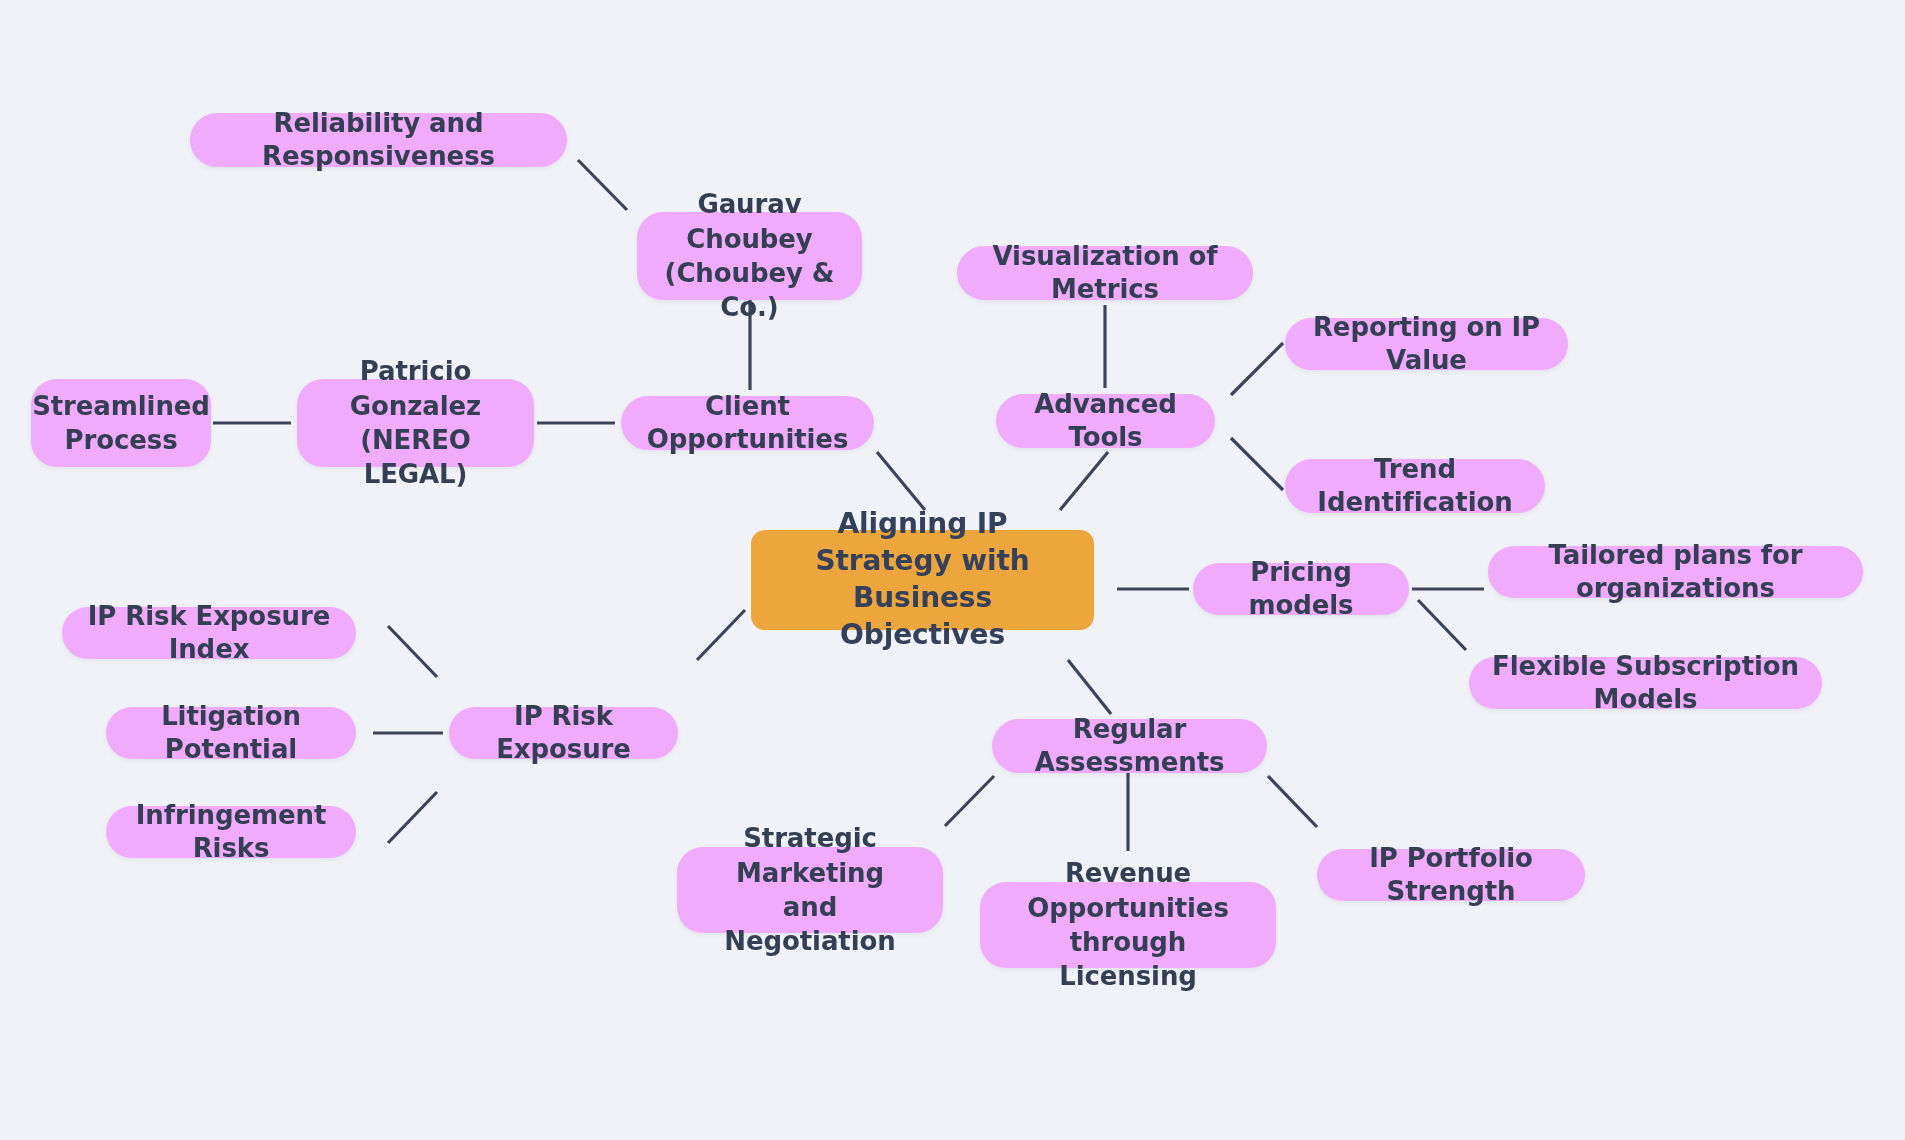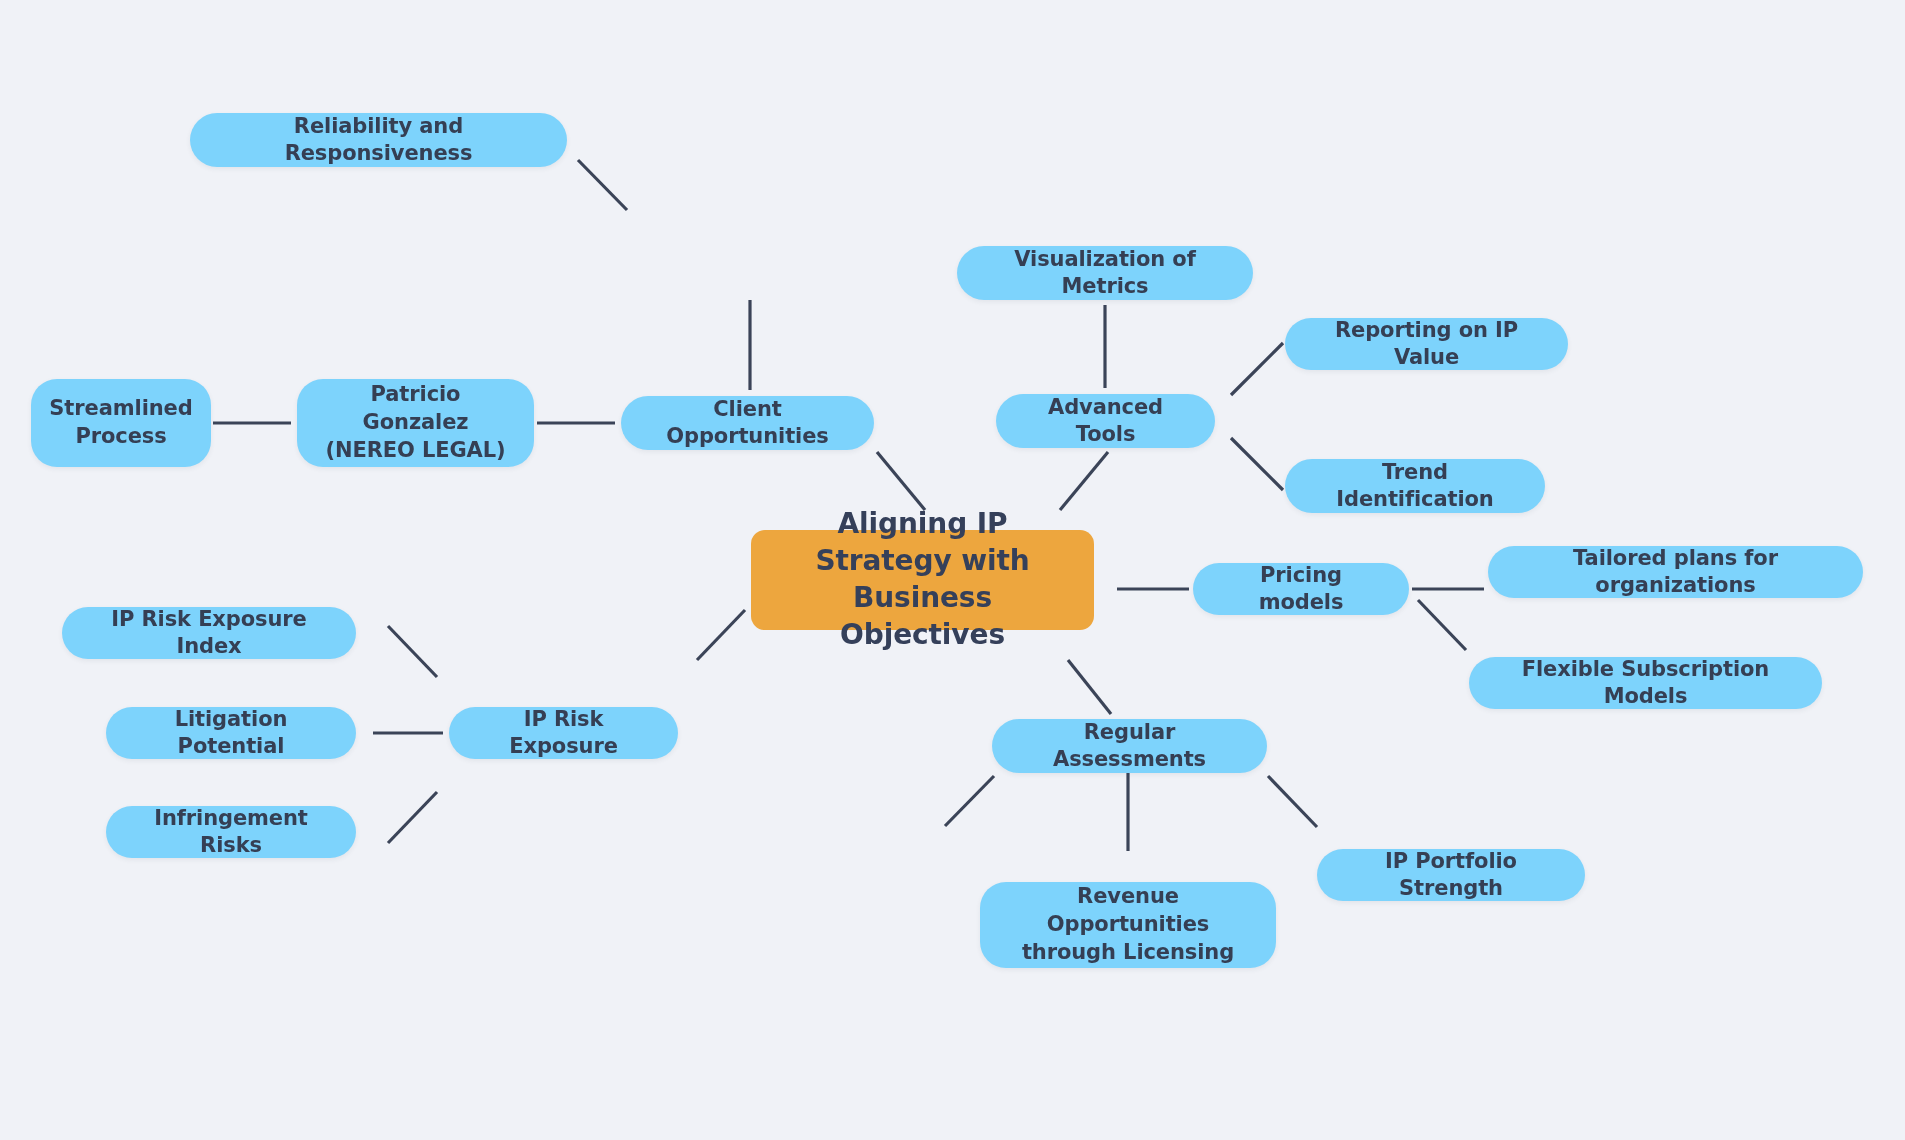--- a/index.html
+++ b/index.html
@@ -23,24 +23,24 @@
     height: 1140px;
     pointer-events: none;
   }
   .node {
     position: absolute;
     box-sizing: border-box;
     display: flex;
     align-items: center;
     justify-content: center;
     text-align: center;
-    background: #7dd3fc;
+    background: #f0abfc;
     color: #353f54;
     font-weight: bold;
-    font-size: 21px;
+    font-size: 26px;
     line-height: 1.28;
     letter-spacing: -0.1px;
     border-radius: 999px;
     box-shadow: 0 2px 5px rgba(40, 50, 75, 0.07);
     padding: 0 22px;
     white-space: pre-line;
   }
   .node.multiline {
     border-radius: 26px;
     line-height: 1.32;
@@ -105,20 +105,24 @@
 
   <div class="node root multiline" style="left:751px; top:530px; width:343px; height:100px;">
     <span>Aligning IP Strategy with
 Business Objectives</span>
   </div>
 
   <div class="node" style="left:621px; top:396px; width:253px; height:54px;">
     <span>Client Opportunities</span>
   </div>
 
+  <div class="node multiline" style="left:637px; top:212px; width:225px; height:88px;">
+    <span>Gaurav Choubey
+(Choubey &amp; Co.)</span>
+  </div>
 
   <div class="node" style="left:190px; top:113px; width:377px; height:54px;">
     <span>Reliability and Responsiveness</span>
   </div>
 
   <div class="node multiline" style="left:297px; top:379px; width:237px; height:88px;">
     <span>Patricio Gonzalez
 (NEREO LEGAL)</span>
   </div>
 
@@ -152,20 +156,24 @@
   </div>
 
   <div class="node" style="left:1469px; top:657px; width:353px; height:52px;">
     <span>Flexible Subscription Models</span>
   </div>
 
   <div class="node" style="left:992px; top:719px; width:275px; height:54px;">
     <span>Regular Assessments</span>
   </div>
 
+  <div class="node multiline" style="left:677px; top:847px; width:266px; height:86px;">
+    <span>Strategic Marketing
+and Negotiation</span>
+  </div>
 
   <div class="node multiline" style="left:980px; top:862px; width:296px; height:86px;margin-top:20px;">
     <span>Revenue Opportunities
 through Licensing</span>
   </div>
 
   <div class="node" style="left:1317px; top:849px; width:268px; height:52px;">
     <span>IP Portfolio Strength</span>
   </div>
 

